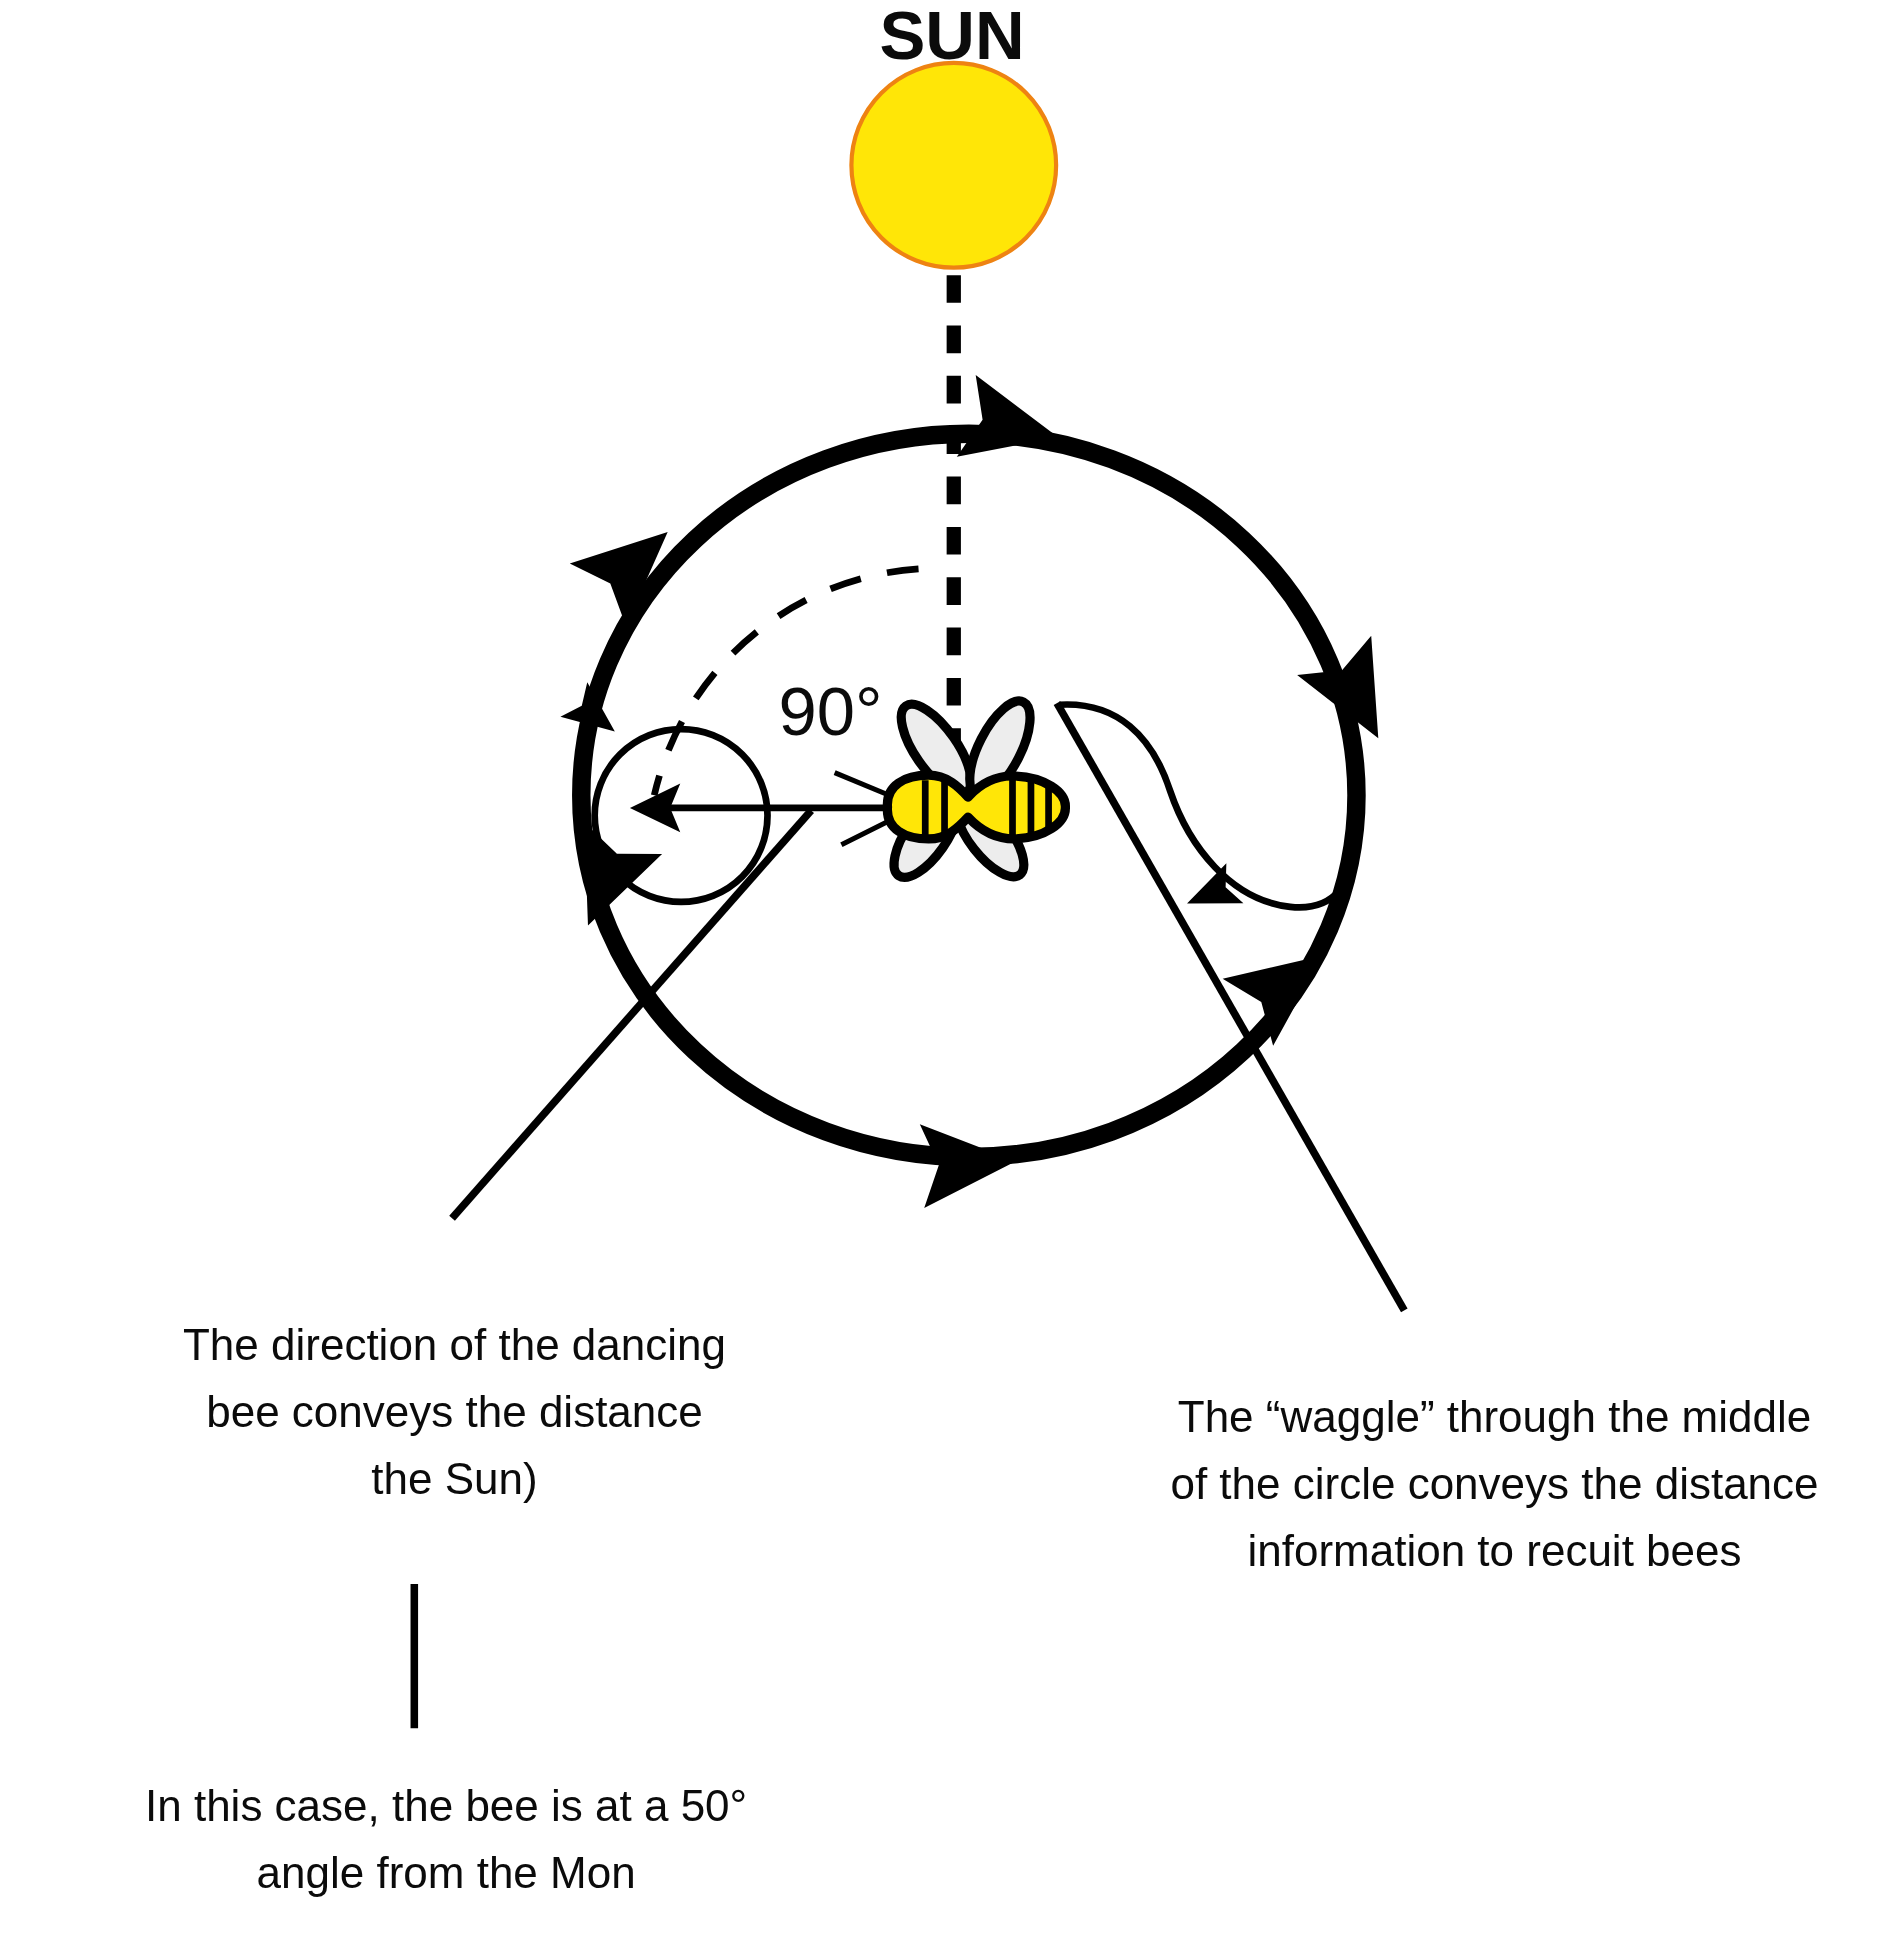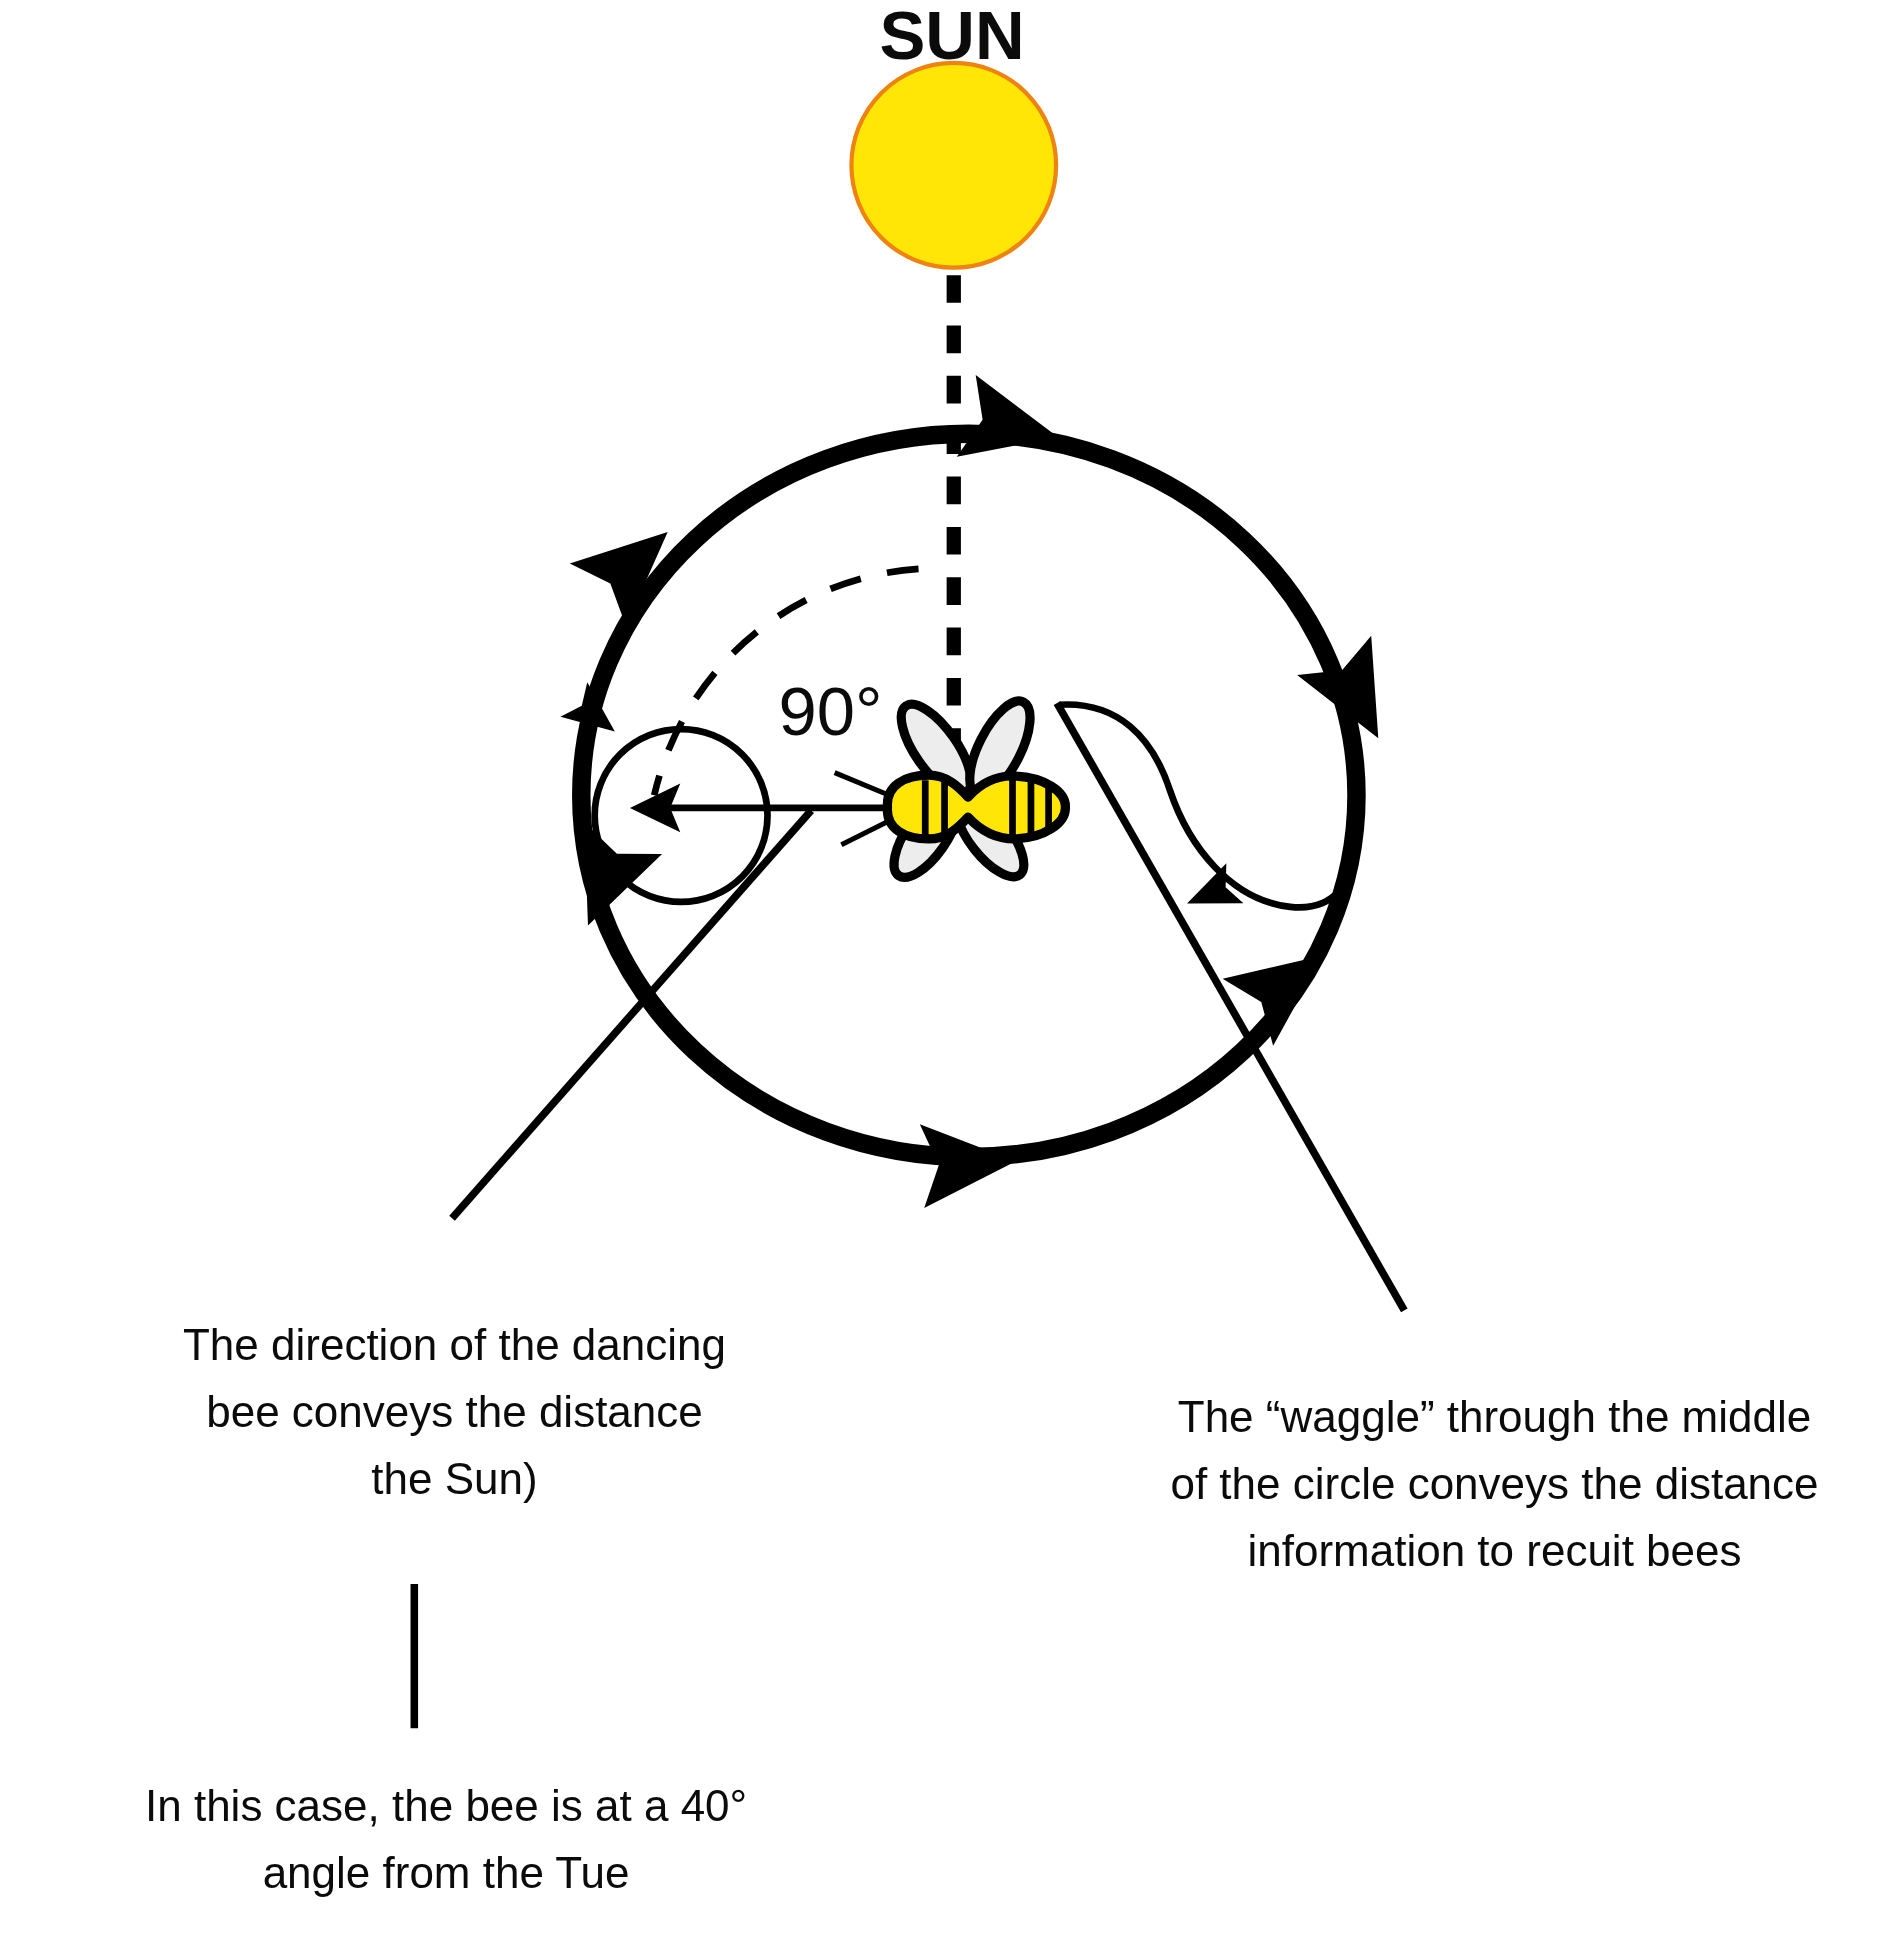--- a/index.html
+++ b/index.html
@@ -92,18 +92,18 @@
     <div>the Sun)</div>
   </div>
 
   <div class="caption" style="left:1019px; top:1383px; width:923px;">
     <div>The “waggle” through the middle</div>
     <div>of the circle conveys the distance</div>
     <div>information to recuit bees</div>
   </div>
 
   <div class="caption" style="left:12.6px; top:1772px; width:839px;">
-    <div>In this case, the bee is at a 40°</div>
-    <div>angle from the Tue</div>
+    <div>In this case, the bee is at a 50°</div>
+    <div>angle from the Mon</div>
   </div>
 
 </div>
 
 
 </body></html>

